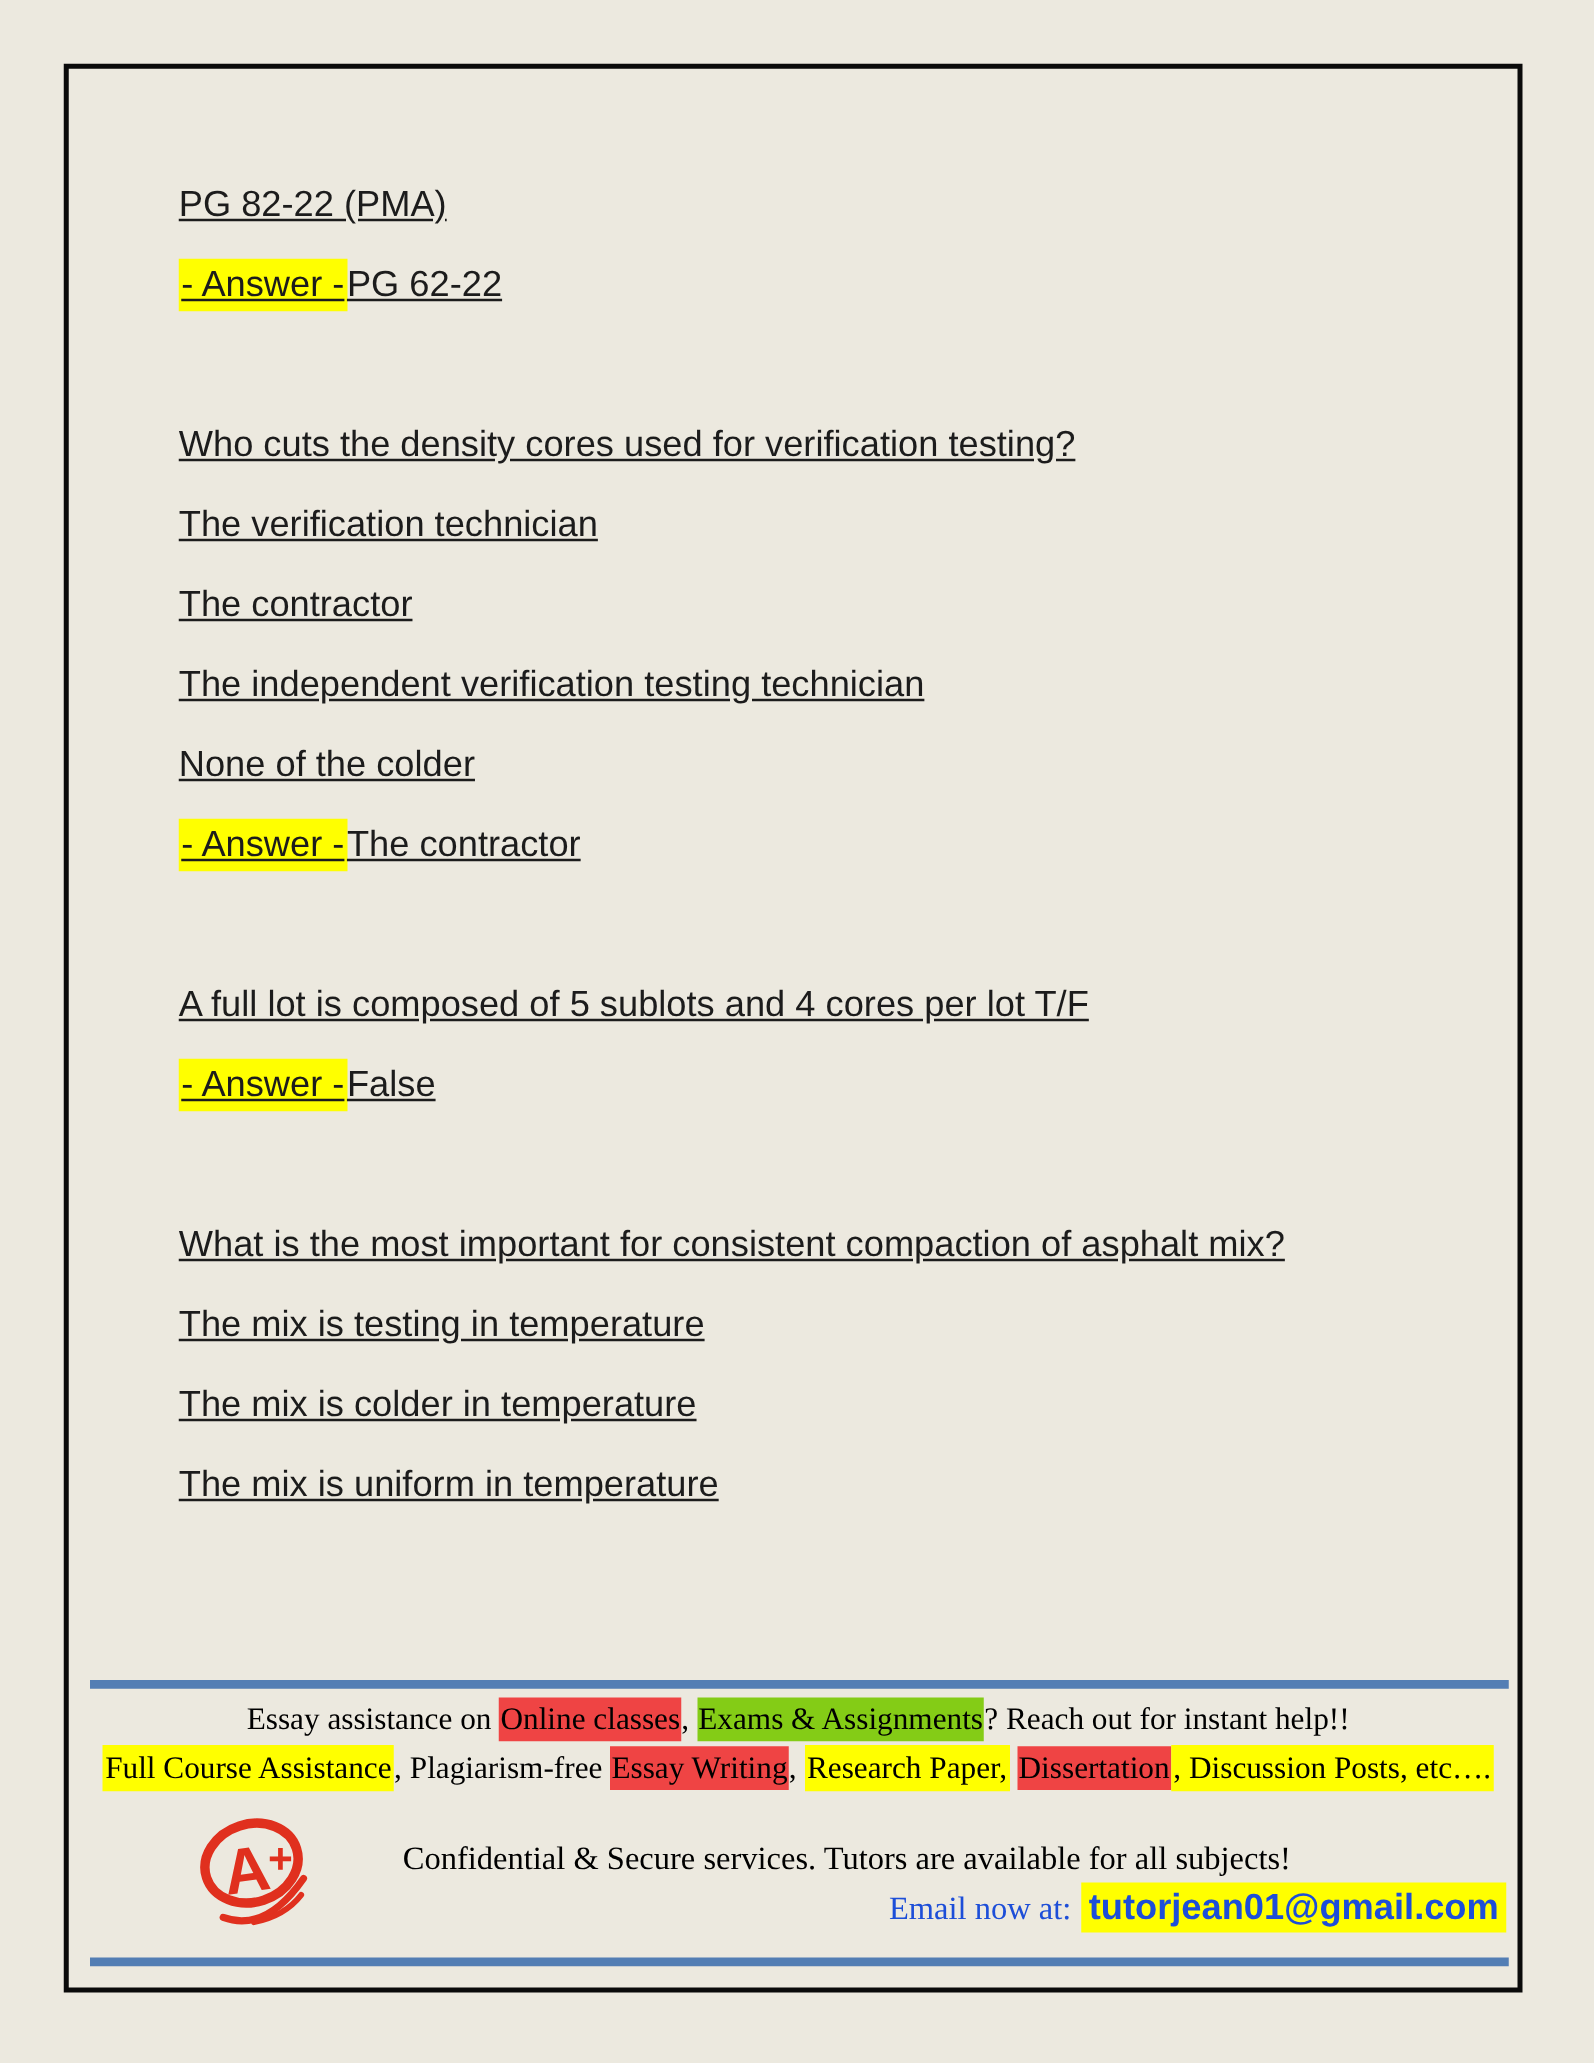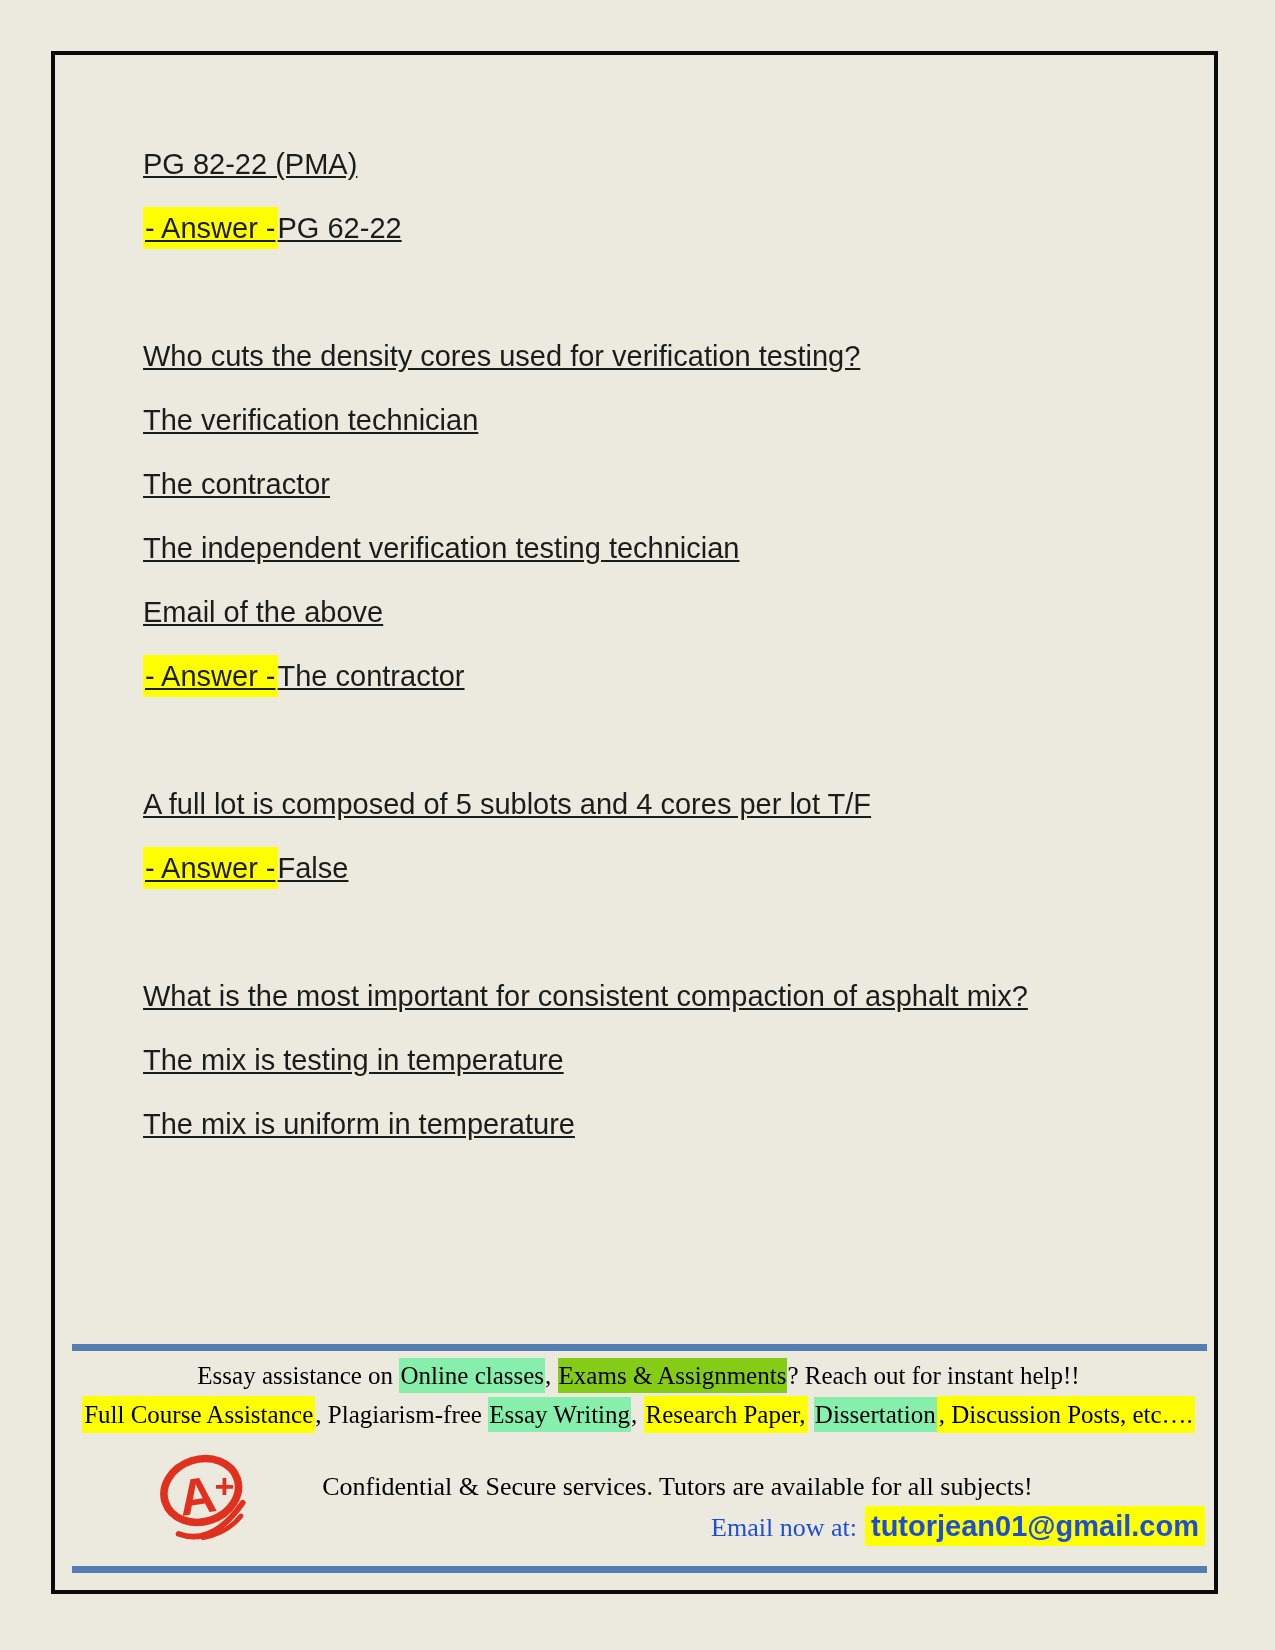--- a/index.html
+++ b/index.html
@@ -21,21 +21,21 @@
     position:absolute;left:143px;top:146px;right:80px;
   }
   .p{
     font-size:29px;line-height:36px;
     margin:0 0 28px 0;
     white-space:nowrap;
     text-decoration:underline;
   }
   .sec{padding-top:64px;}
   .hl-y{background:#ffff00;padding:5px 2px;margin-top:16px;}
-  .hl-c{background:#86efac;padding:4px 1px;}
+  .hl-c{background:#ef4444;padding:4px 1px;}
   .hl-g{background:#84cc16;padding:4px 1px;}
   .divider{
     position:absolute;left:72px;width:1135px;height:7px;
     background:#537eb4;
   }
   .div-top{top:1344px;}
   .div-bottom{top:1566px;}
   .footer-ad{
     position:absolute;left:60px;right:58px;top:1356px;
     text-align:center;
@@ -74,28 +74,29 @@
 
 <div class="doc">
   <p class="p">PG 82-22 (PMA)</p>
 
   <p class="p"><span class="hl-y">- Answer -</span><span>PG 62-22</span></p>
 
   <p class="p sec">Who cuts the density cores used for verification testing?</p>
   <p class="p">The verification technician</p>
   <p class="p">The contractor</p>
   <p class="p">The independent verification testing technician</p>
-  <p class="p">Email of the above</p>
+  <p class="p">None of the colder</p>
   <p class="p"><span class="hl-y">- Answer -</span><span>The contractor</span></p>
 
   <p class="p sec">A full lot is composed of 5 sublots and 4 cores per lot T/F</p>
   <p class="p"><span class="hl-y">- Answer -</span><span>False</span></p>
 
   <p class="p sec">What is the most important for consistent compaction of asphalt mix?</p>
   <p class="p">The mix is testing in temperature</p>
+  <p class="p">The mix is colder in temperature</p>
   <p class="p">The mix is uniform in temperature</p>
 </div>
 
 <div class="divider div-top"></div>
 
 <div class="footer-ad">
   <div><span>Essay assistance on </span><span class="hl-c">Online classes</span><span>, </span><span class="hl-g">Exams &amp; Assignments</span><span>? Reach out for instant help!!</span></div>
   <div><span class="hl-y">Full Course Assistance</span><span>, Plagiarism-free </span><span class="hl-c">Essay Writing</span><span>, </span><span class="hl-y">Research Paper,</span><span> </span><span class="hl-c">Dissertation</span><span class="hl-y">, Discussion Posts, etc….</span></div>
 </div>
 

